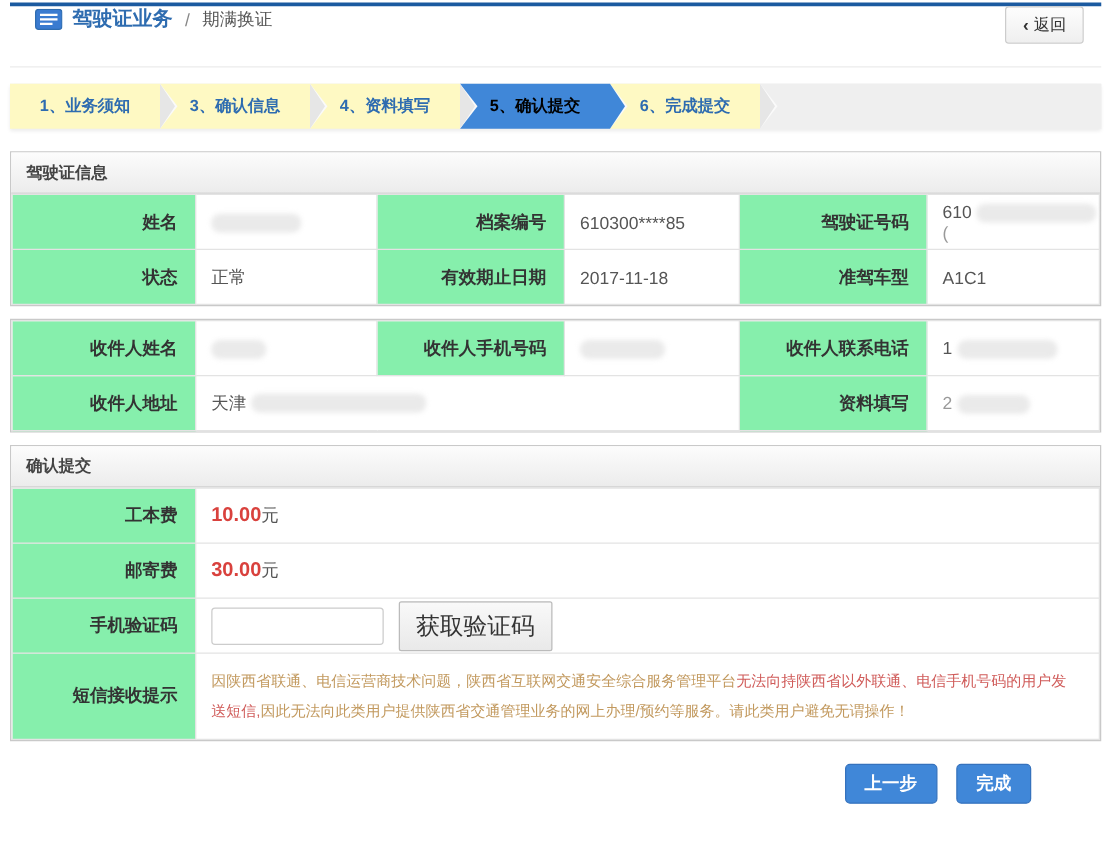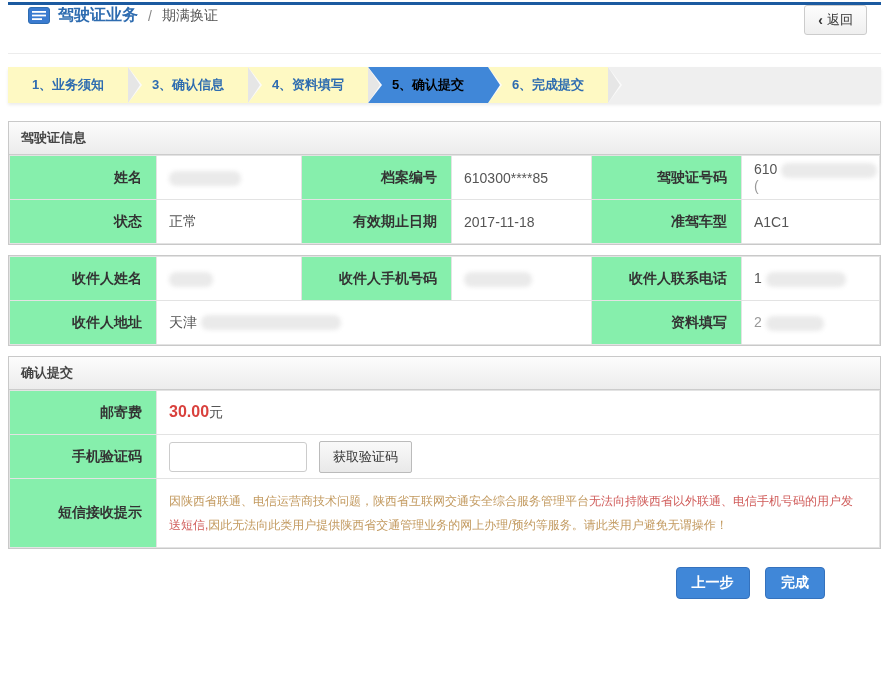--- a/index.html
+++ b/index.html
@@ -49,21 +49,21 @@
 
   .blur { display:inline-block; background:#eaeaea; border-radius:7px; height:15px;
     filter:blur(2px); vertical-align:middle; }
   .suffix-faint { color:#999; }
 
   .price { color:#d9413d; font-weight:bold; font-size:16px; }
   .unit { color:#555; font-size:14px; }
 
   .code-input { width:138px; height:30px; border:1px solid #ccc; border-radius:3px;
     padding:0 8px; font-size:14px; vertical-align:middle; }
-  .code-btn { margin-left:8px; padding:6px 13px; font-size:13px; color:#333; cursor:pointer;
+  .code-btn { margin-left:8px; padding:6px 13px; font-size:19px; color:#333; cursor:pointer;
     border:1px solid #bbb; background:linear-gradient(#f9f9f9,#e9e9e9); border-radius:2px;
     vertical-align:middle; }
 
   .notice { font-size:12px; line-height:2; }
   .notice .tan { color:#c2995e; }
   .notice .red { color:#d05c5a; }
 
   
   .footer { margin-top:18px; text-align:right; padding-right:56px; }
   .btn-blue { background:#4087d8; border:1px solid #3572bd; border-radius:4px;
@@ -188,20 +188,26 @@
   </div>
 
   <div class="panel">
     <div class="panel-hd">确认提交</div>
     <table>
       <colgroup>
           <col style="width:147px">
           <col>
         </colgroup>
       <tbody>
+          <tr>
+        <td class="lbl">工本费</td>
+        <td class="val">
+          <span class="price">10.00</span><span class="unit">元</span>
+        </td>
+      </tr>
       <tr>
         <td class="lbl">邮寄费</td>
         <td class="val">
           <span class="price">30.00</span><span class="unit">元</span>
         </td>
       </tr>
       <tr>
         <td class="lbl">手机验证码</td>
         <td class="val">
           <input class="code-input" type="text" value="" style="">

